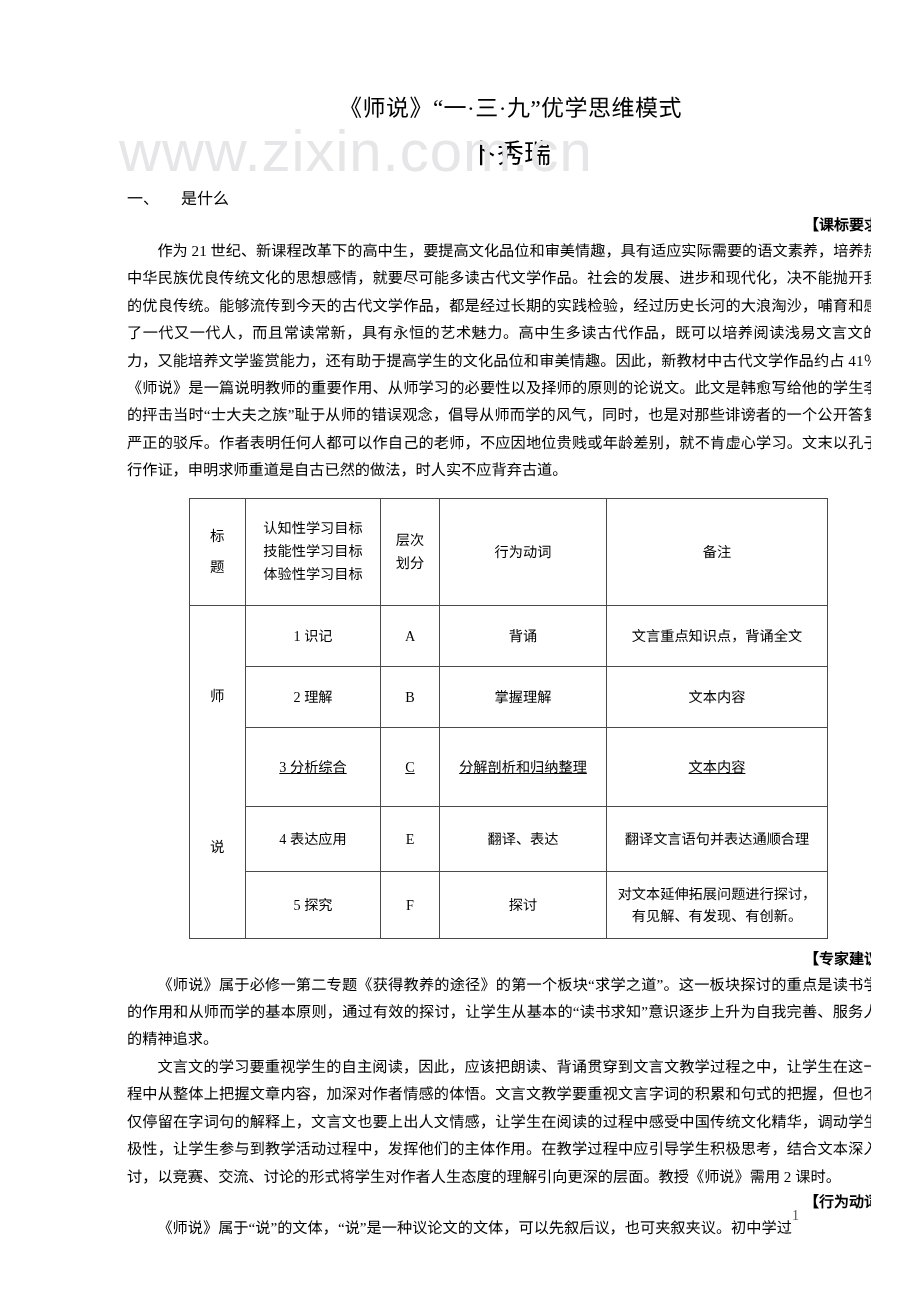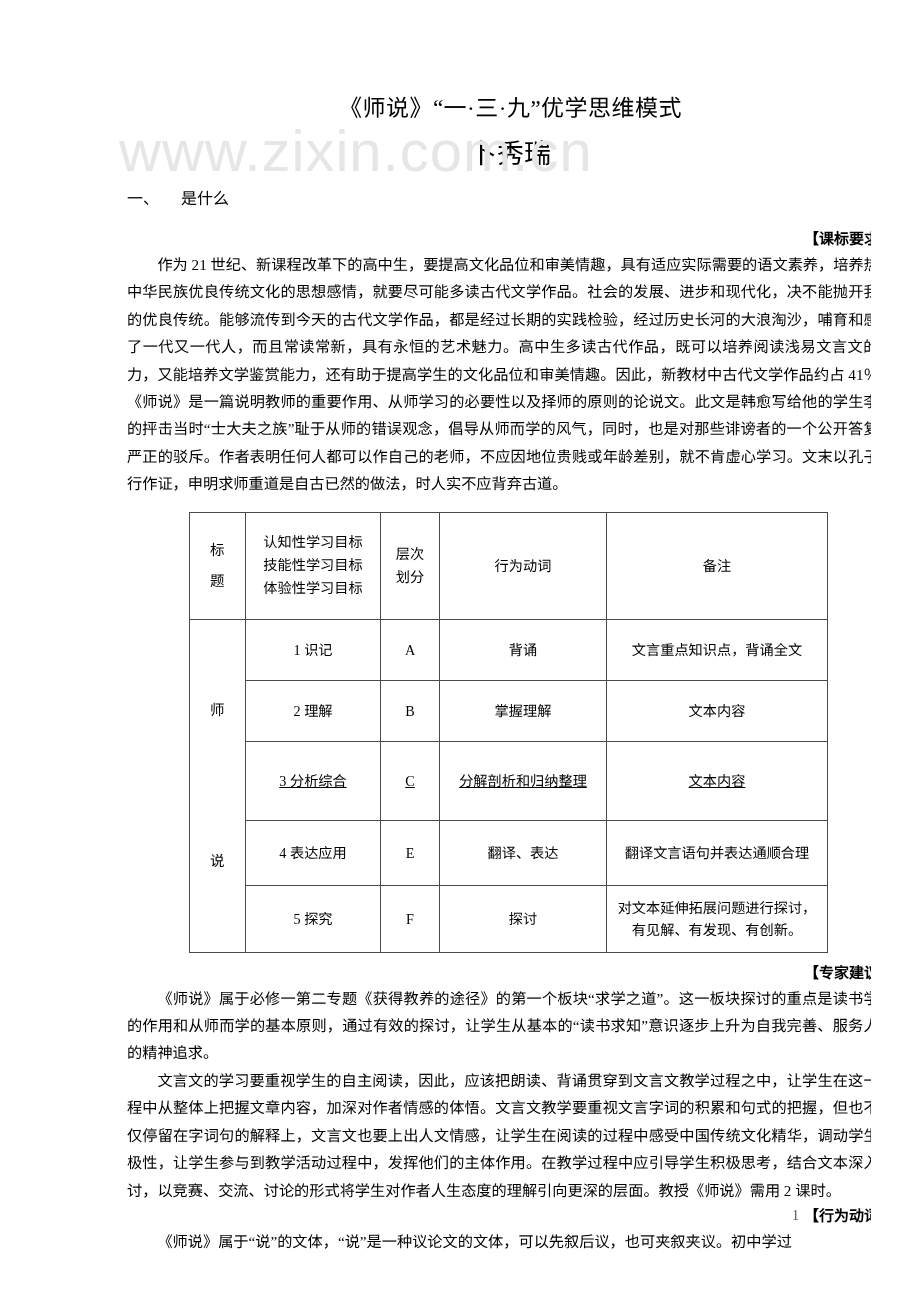--- a/index.html
+++ b/index.html
@@ -46,21 +46,21 @@
     margin: 0;
     padding-top: 12px;
     font-weight: normal;
     font-family: "Liberation Serif", "DejaVu Serif", serif;
   }
 
   
   .section-heading {
     font-size: 16px;
     line-height: 25px;
-    margin: 16px 0 16px 0;
+    margin: 16px 0 2px 0;
     font-weight: normal;
     font-family: "Liberation Sans", "DejaVu Sans", sans-serif;
   }
   .section-heading .num {
     display: inline-block;
     min-width: 54px;
   }
   .sub-heading {
     font-size: 15px;
     line-height: 24px;

